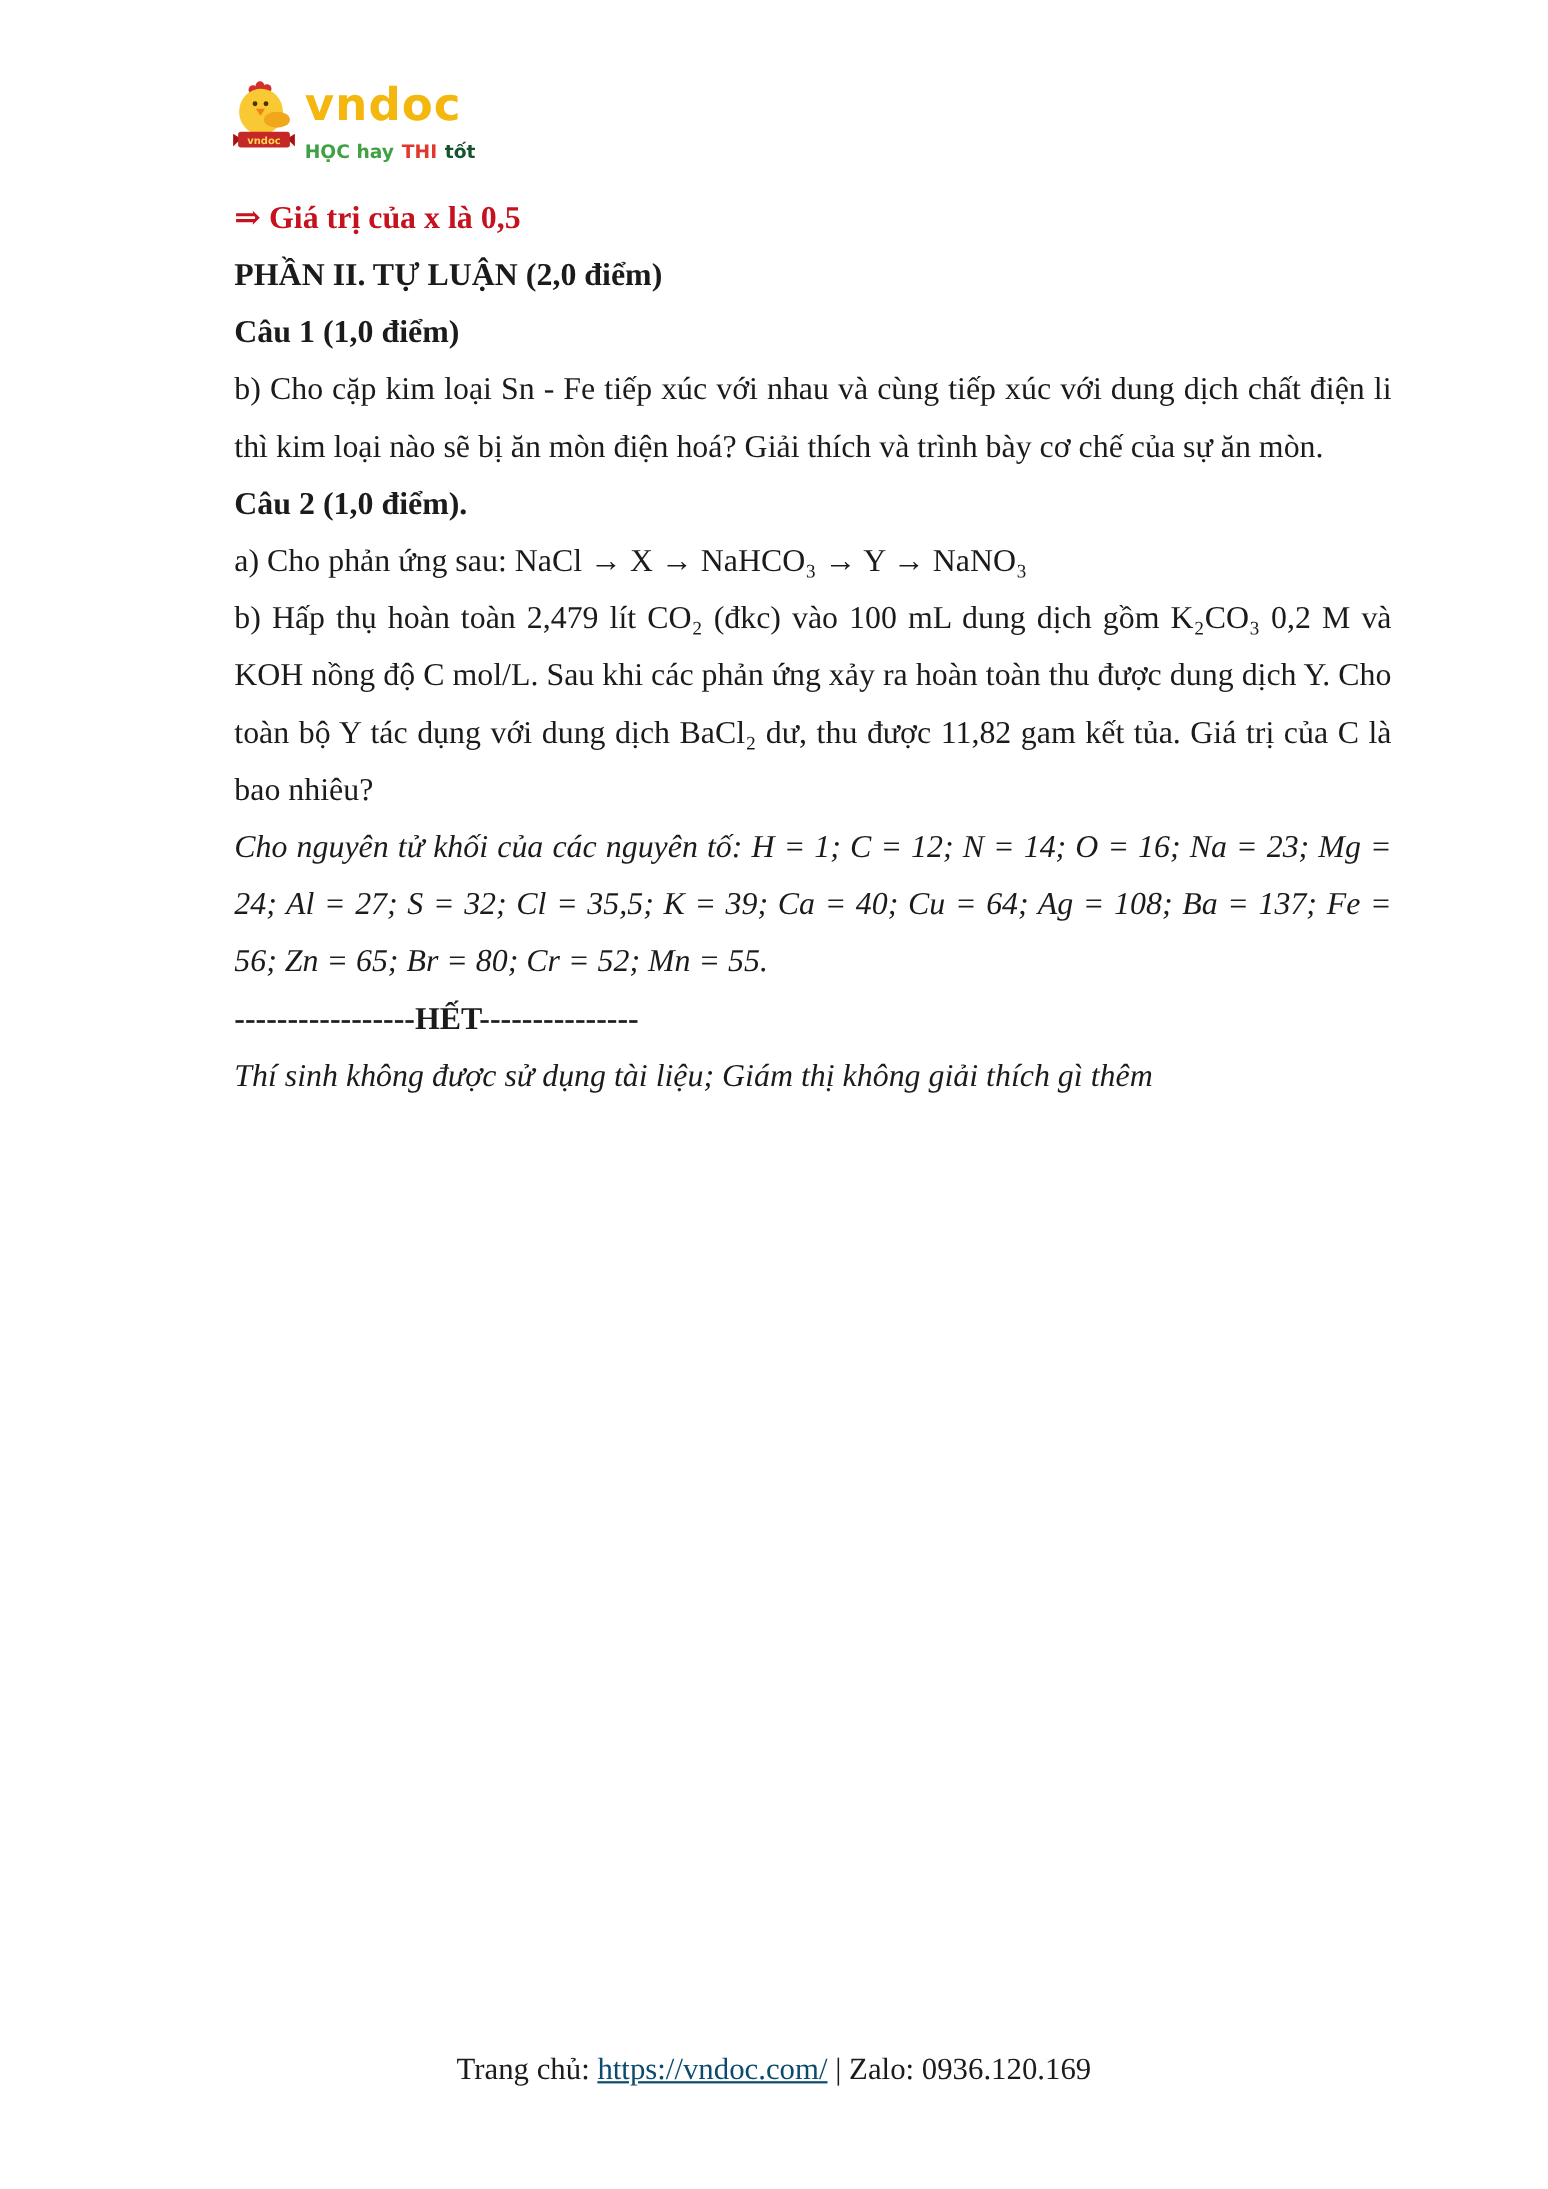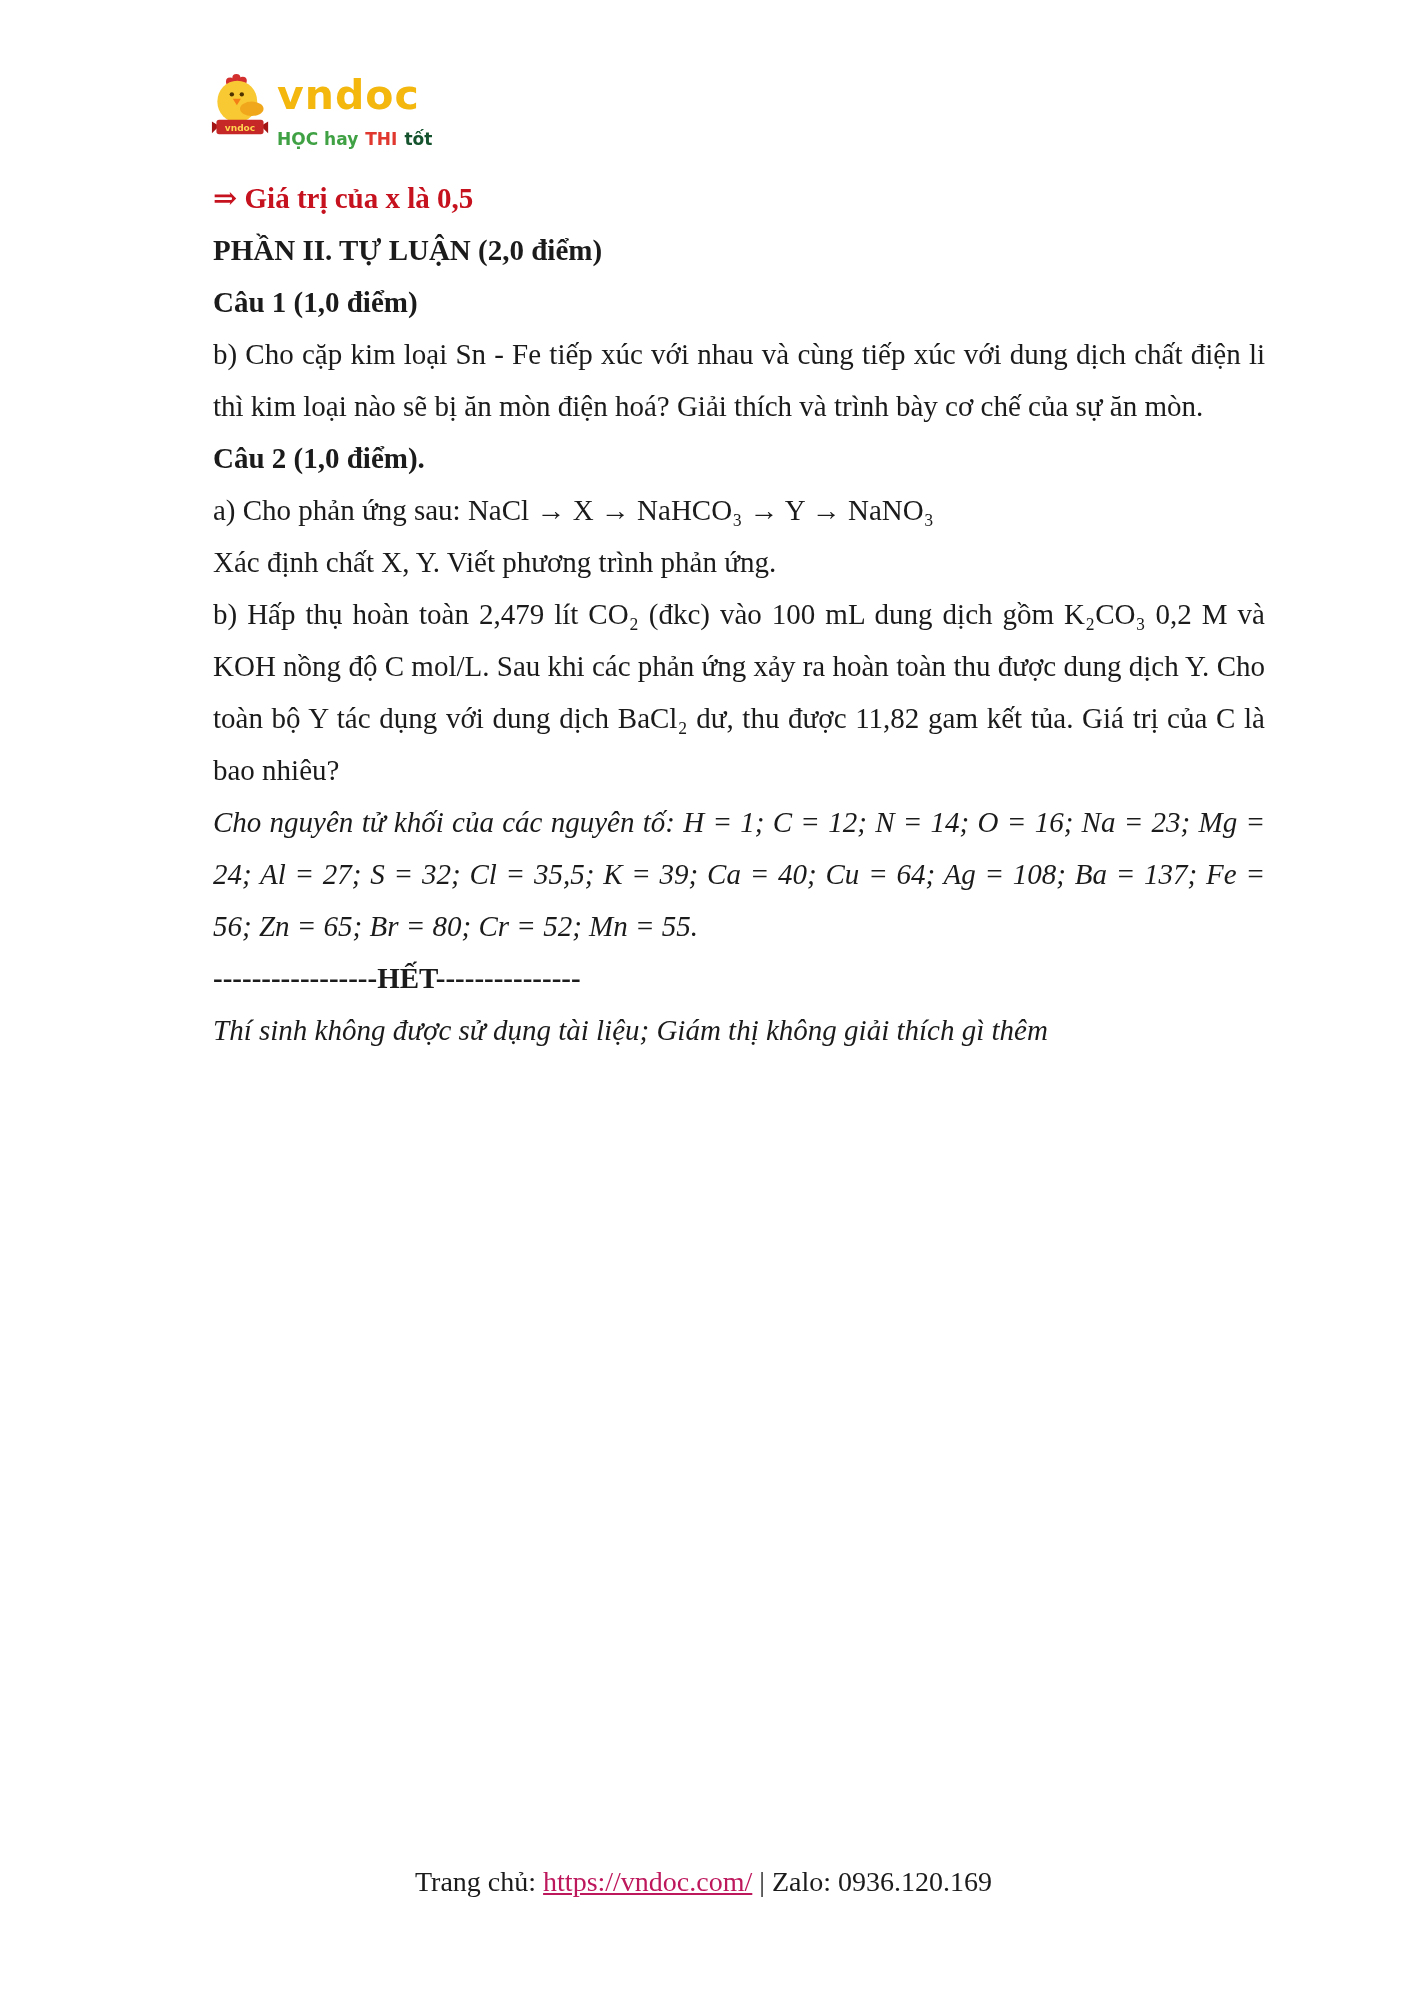--- a/index.html
+++ b/index.html
@@ -67,21 +67,21 @@
     position: absolute;
     left: 0;
     top: 1862px;
     width: 100%;
     text-align: center;
     font-size: 28px;
     line-height: 40px;
     color: #1b1b1b;
   }
   .footer a {
-    color: #be185d;
+    color: #0c4a6e;
     text-decoration: underline;
     cursor: pointer;
     font-family: Liberation Serif, serif;
   }
 </style>
 </head>
 <body>
 
 <div class="page">
 
@@ -117,21 +117,20 @@
     </div>
   </div>
 
   <div class="content">
     <p class="p-red">⇒ Giá trị của x là 0,5</p>
     <p class="p-bold">PHẦN II. TỰ LUẬN (2,0 điểm)</p>
     <p class="p-bold">Câu 1 (1,0 điểm)</p>
     <p class="p-justify">b) Cho cặp kim loại Sn - Fe tiếp xúc với nhau và cùng tiếp xúc với dung dịch chất điện li thì kim loại nào sẽ bị ăn mòn điện hoá? Giải thích và trình bày cơ chế của sự ăn mòn.</p>
     <p class="p-bold">Câu 2 (1,0 điểm).</p>
     <p>a) Cho phản ứng sau: NaCl → X → NaHCO₃ → Y → NaNO₃</p>
-    <p>Xác định chất X, Y. Viết phương trình phản ứng.</p>
     <p class="p-justify">b) Hấp thụ hoàn toàn 2,479 lít CO₂ (đkc) vào 100 mL dung dịch gồm K₂CO₃ 0,2 M và KOH nồng độ C mol/L. Sau khi các phản ứng xảy ra hoàn toàn thu được dung dịch Y. Cho toàn bộ Y tác dụng với dung dịch BaCl₂ dư, thu được 11,82 gam kết tủa. Giá trị của C là bao nhiêu?</p>
     <p class="p-italic p-justify">Cho nguyên tử khối của các nguyên tố: H = 1; C = 12; N = 14; O = 16; Na = 23; Mg = 24; Al = 27; S = 32; Cl = 35,5; K = 39; Ca = 40; Cu = 64; Ag = 108; Ba = 137; Fe = 56; Zn = 65; Br = 80; Cr = 52; Mn = 55.</p>
     <p class="p-bold p-center">-----------------HẾT---------------</p>
     <p class="p-italic p-center">Thí sinh không được sử dụng tài liệu; Giám thị không giải thích gì thêm</p>
   </div>
 
   <div class="footer">
     <span>Trang chủ: </span><a>https://vndoc.com/</a><span> | </span><span>Zalo: 0936.120.169</span>
   </div>
 

